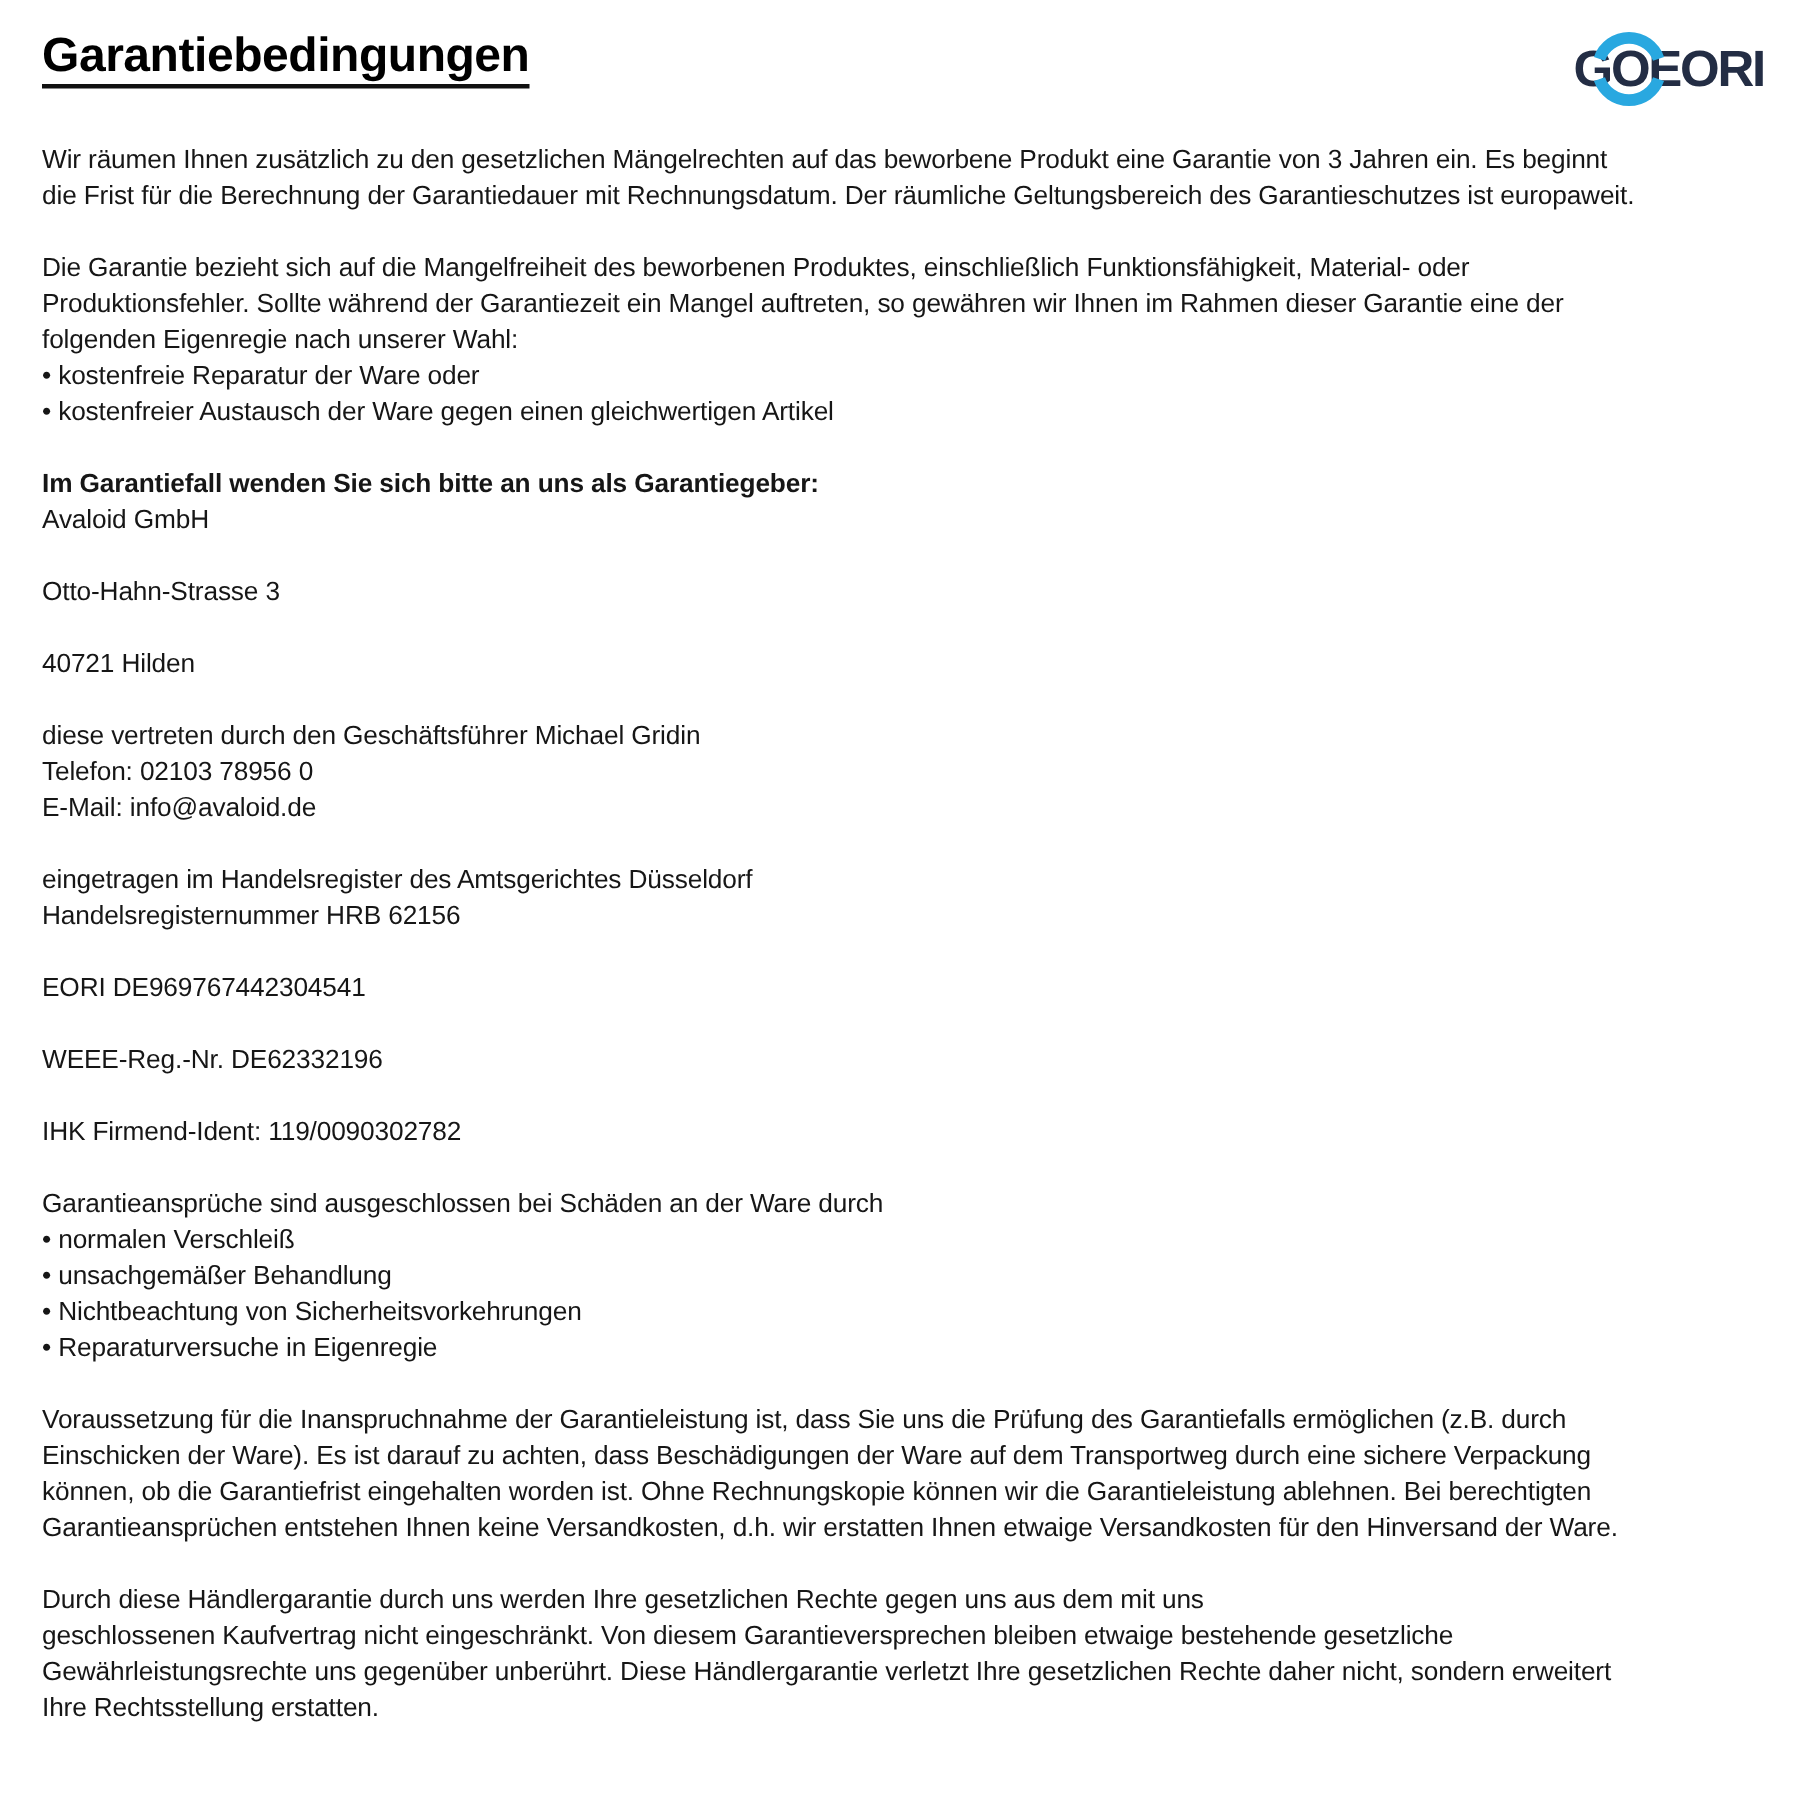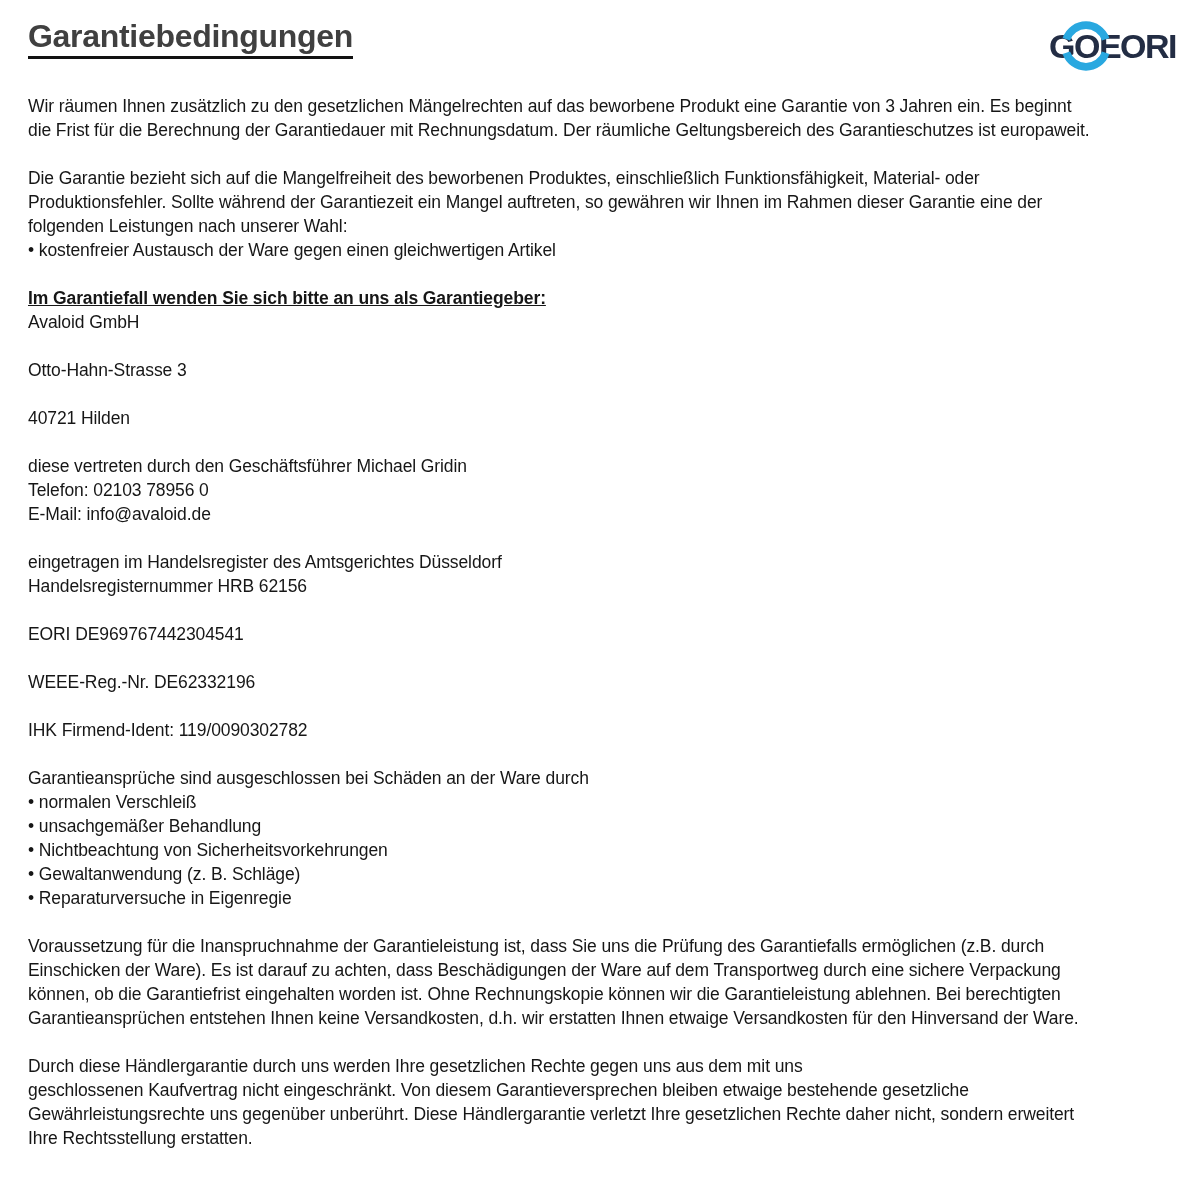--- a/index.html
+++ b/index.html
@@ -12,21 +12,21 @@
   }
   .page { position: absolute; inset: 0; background: #fff; }
 
   
   .title {
     position: absolute; left: 28px; top: 18px;
     margin: 0;
     font-size: 32px; font-weight: bold;
     letter-spacing: -0.3px;
     line-height: 36px;
-    color: #404040;
+    color: #000000;
   }
   .title-underline {
     display: inline-block;
     border-bottom: 3px solid #111;
     padding-bottom: 2px;
   }
 
   
   .logo {
     position: absolute; top: 12px; right: 24px;
@@ -55,21 +55,21 @@
   .doc {
     position: absolute; left: 28px; top: 94px;
   }
   .line {
     height: 24px;
     line-height: 24px;
     font-size: 17.5px;
     letter-spacing: -0.1px;
     white-space: pre;
   }
-  .line.bold { font-weight: bold; text-decoration: underline; }
+  .line.bold { font-weight: bold; }
   .line.blank {  }
 </style>
 </head>
 <body>
 
 <div class="page">
 
   <h1 class="title"><span class="title-underline">Garantiebedingungen</span></h1>
 
   <div class="logo">
@@ -83,21 +83,22 @@
     </span>
     <span class="logo-letter">EORI</span>
   </div>
 
   <div class="doc">
       <div class="line">Wir räumen Ihnen zusätzlich zu den gesetzlichen Mängelrechten auf das beworbene Produkt eine Garantie von 3 Jahren ein. Es beginnt</div>
       <div class="line">die Frist für die Berechnung der Garantiedauer mit Rechnungsdatum. Der räumliche Geltungsbereich des Garantieschutzes ist europaweit.</div>
       <div class="line blank"></div>
       <div class="line">Die Garantie bezieht sich auf die Mangelfreiheit des beworbenen Produktes, einschließlich Funktionsfähigkeit, Material- oder</div>
       <div class="line">Produktionsfehler. Sollte während der Garantiezeit ein Mangel auftreten, so gewähren wir Ihnen im Rahmen dieser Garantie eine der</div>
-      <div class="line">folgenden Leistungen nach unserer Wahl:</div>
+      <div class="line">folgenden Eigenregie nach unserer Wahl:</div>
+      <div class="line">• kostenfreie Reparatur der Ware oder</div>
       <div class="line">• kostenfreier Austausch der Ware gegen einen gleichwertigen Artikel</div>
       <div class="line blank"></div>
       <div class="line bold">Im Garantiefall wenden Sie sich bitte an uns als Garantiegeber:</div>
       <div class="line">Avaloid GmbH</div>
       <div class="line blank"></div>
       <div class="line">Otto-Hahn-Strasse 3</div>
       <div class="line blank"></div>
       <div class="line">40721 Hilden</div>
       <div class="line blank"></div>
       <div class="line">diese vertreten durch den Geschäftsführer Michael Gridin</div>
@@ -110,21 +111,20 @@
       <div class="line">EORI DE969767442304541</div>
       <div class="line blank"></div>
       <div class="line">WEEE-Reg.-Nr. DE62332196</div>
       <div class="line blank"></div>
       <div class="line">IHK Firmend-Ident: 119/0090302782</div>
       <div class="line blank"></div>
       <div class="line">Garantieansprüche sind ausgeschlossen bei Schäden an der Ware durch</div>
       <div class="line">• normalen Verschleiß</div>
       <div class="line">• unsachgemäßer Behandlung</div>
       <div class="line">• Nichtbeachtung von Sicherheitsvorkehrungen</div>
-      <div class="line">• Gewaltanwendung (z. B. Schläge)</div>
       <div class="line">• Reparaturversuche in Eigenregie</div>
       <div class="line blank"></div>
       <div class="line">Voraussetzung für die Inanspruchnahme der Garantieleistung ist, dass Sie uns die Prüfung des Garantiefalls ermöglichen (z.B. durch</div>
       <div class="line">Einschicken der Ware). Es ist darauf zu achten, dass Beschädigungen der Ware auf dem Transportweg durch eine sichere Verpackung</div>
       <div class="line">können, ob die Garantiefrist eingehalten worden ist. Ohne Rechnungskopie können wir die Garantieleistung ablehnen. Bei berechtigten</div>
       <div class="line">Garantieansprüchen entstehen Ihnen keine Versandkosten, d.h. wir erstatten Ihnen etwaige Versandkosten für den Hinversand der Ware.</div>
       <div class="line blank"></div>
       <div class="line">Durch diese Händlergarantie durch uns werden Ihre gesetzlichen Rechte gegen uns aus dem mit uns</div>
       <div class="line">geschlossenen Kaufvertrag nicht eingeschränkt. Von diesem Garantieversprechen bleiben etwaige bestehende gesetzliche</div>
       <div class="line">Gewährleistungsrechte uns gegenüber unberührt. Diese Händlergarantie verletzt Ihre gesetzlichen Rechte daher nicht, sondern erweitert</div>

